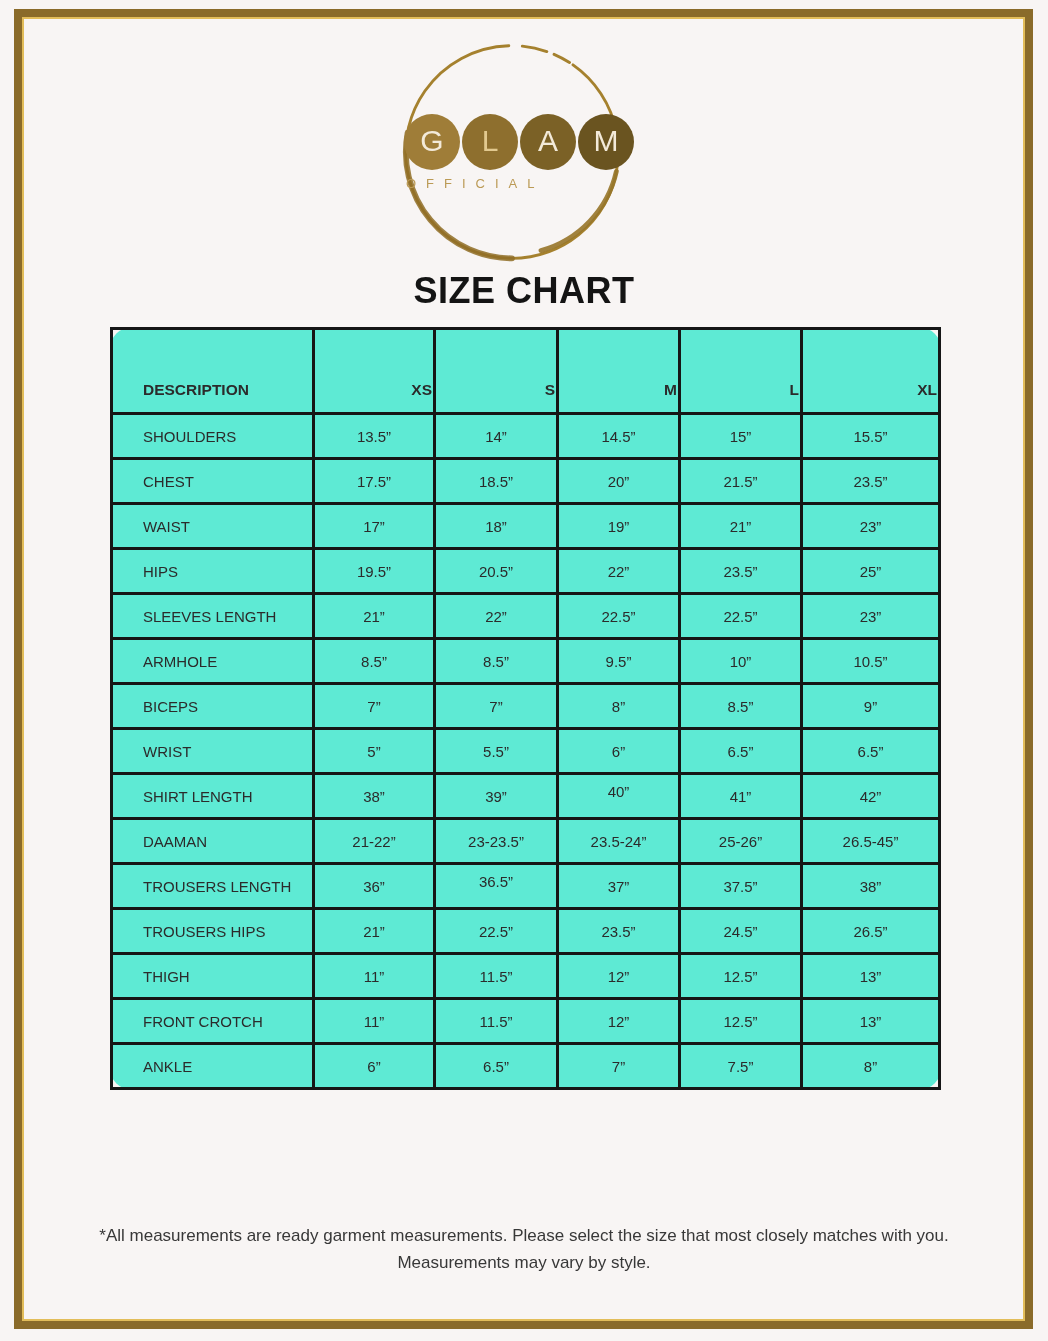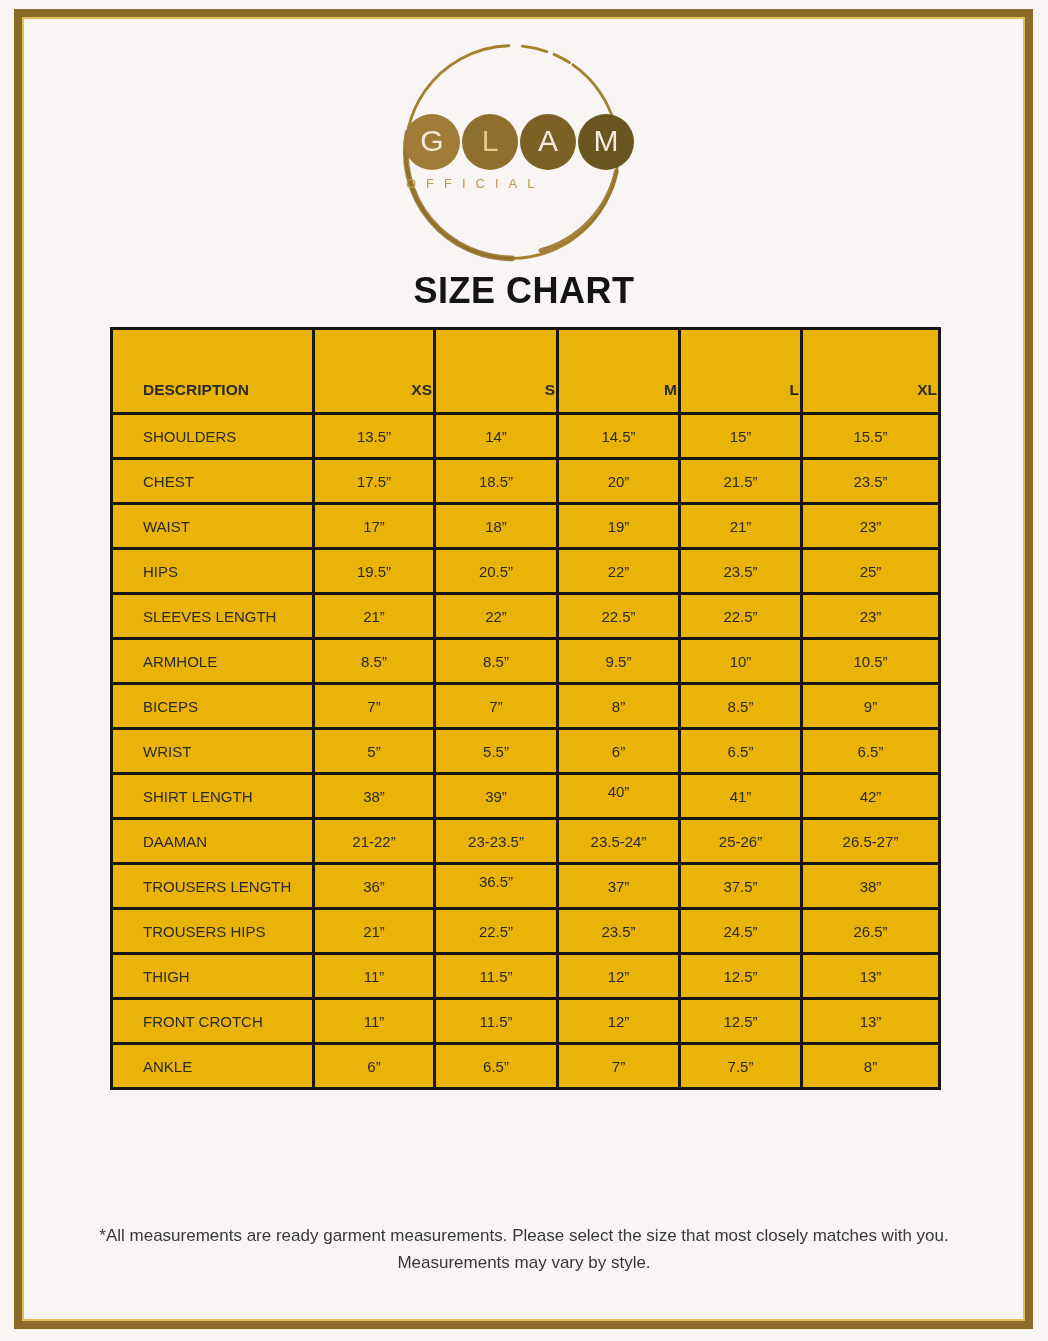--- a/index.html
+++ b/index.html
@@ -47,21 +47,22 @@
   
   .title{
     position:absolute;left:0;top:270px;width:1048px;margin:0;
     text-align:center;font-size:36px;font-weight:bold;
     letter-spacing:0.5px;color:#141414;
   }
   
   table.size-table{
     position:absolute;left:110px;top:327px;
     width:828px;border-collapse:collapse;table-layout:fixed;
-    background:#eab308;
+    background:#5eead4;
+    border-radius:22px;
   }
   .size-table th,.size-table td{
     border:3px solid #161616;
     font-size:15px;color:#2b2b2b;
     overflow:hidden;white-space:nowrap;
   }
   .size-table thead tr{height:85px;}
   .size-table tbody tr{height:45px;}
   .size-table th{
     font-weight:bold;font-size:15.5px;
@@ -204,21 +205,21 @@
         <td class="val raise">40”</td>
         <td class="val">41”</td>
         <td class="val">42”</td>
       </tr>
       <tr>
         <td class="lbl">DAAMAN</td>
         <td class="val">21-22”</td>
         <td class="val">23-23.5”</td>
         <td class="val">23.5-24”</td>
         <td class="val">25-26”</td>
-        <td class="val">26.5-27”</td>
+        <td class="val">26.5-45”</td>
       </tr>
       <tr>
         <td class="lbl">TROUSERS LENGTH</td>
         <td class="val">36”</td>
         <td class="val raise">36.5”</td>
         <td class="val">37”</td>
         <td class="val">37.5”</td>
         <td class="val">38”</td>
       </tr>
       <tr>

